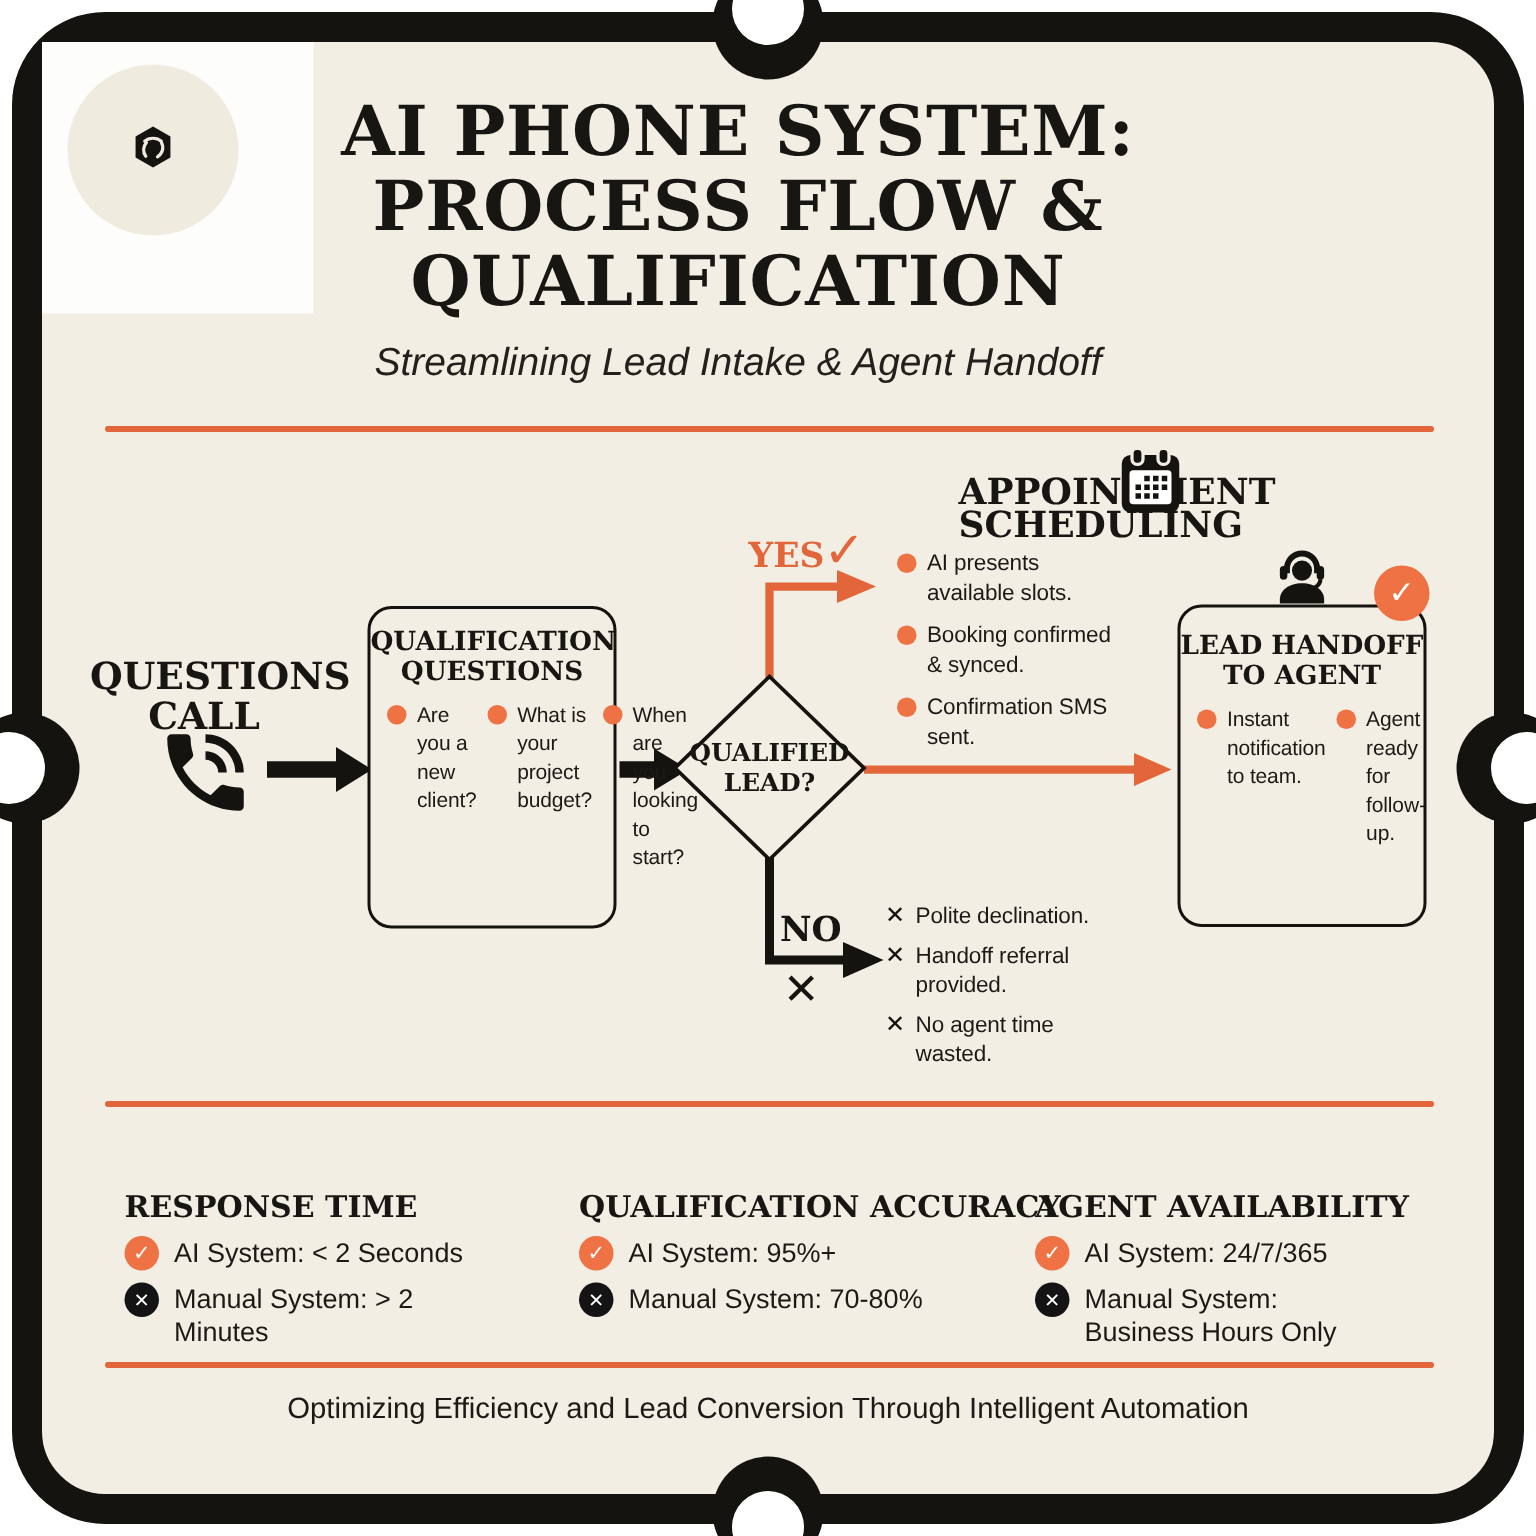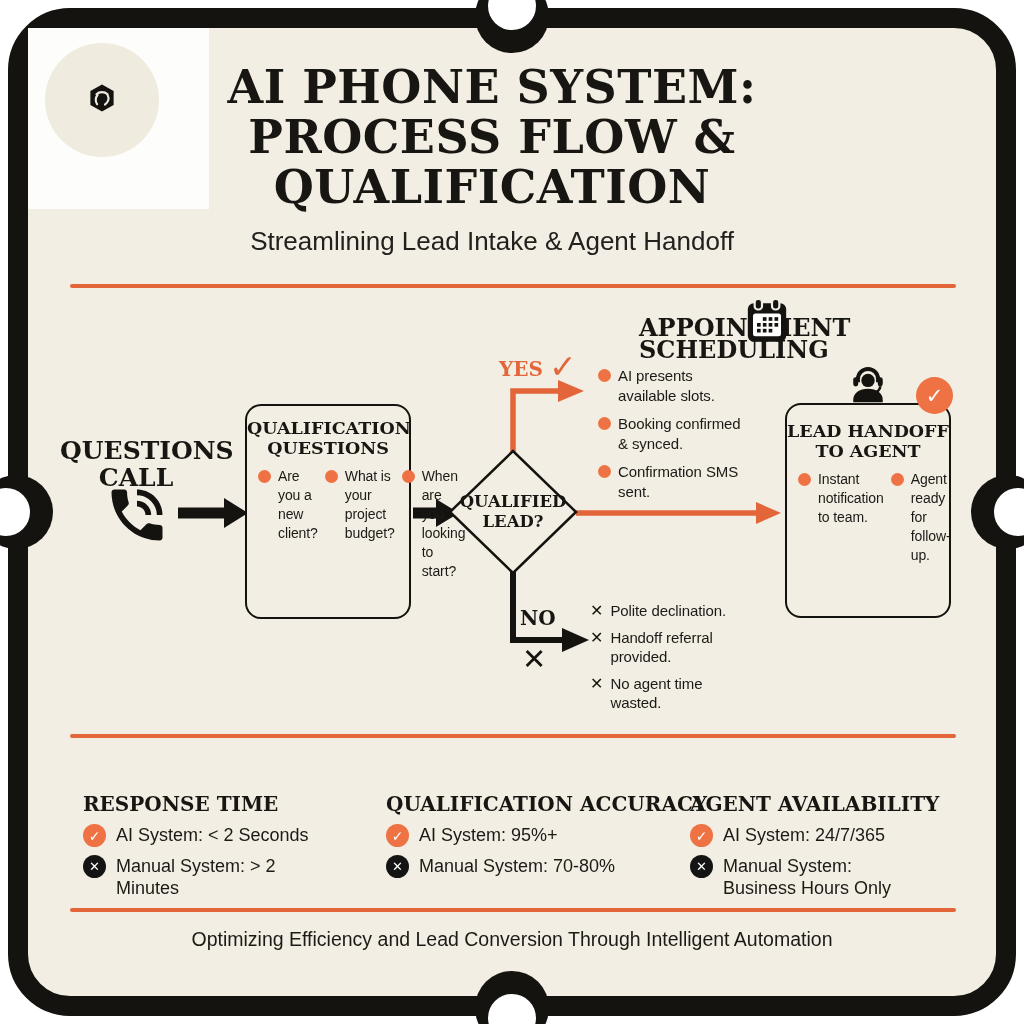--- a/index.html
+++ b/index.html
@@ -17,37 +17,37 @@
 
   
   .logo-panel{position:absolute;left:28px;top:28px;width:181px;height:181px;background:#fdfdfb;z-index:2;}
   .logo-circle{position:absolute;left:17px;top:15px;width:114px;height:114px;border-radius:50%;
                background:#f0ebdf;display:flex;align-items:center;justify-content:center;}
 
   
   .title{position:absolute;left:0;top:62px;width:984px;text-align:center;z-index:3;
          font-size:46px;line-height:50px;color:#181613;letter-spacing:.5px;}
   .subtitle{position:absolute;left:0;top:226px;width:984px;text-align:center;z-index:3;
-            font-size:26px;color:#23211e;}
+            font-style:italic;font-size:26px;color:#23211e;}
   .divider{position:absolute;left:70px;width:886px;height:4px;background:#e2663a;border-radius:2px;z-index:3;}
 
   
   svg.flow{position:absolute;left:0;top:0;z-index:2;pointer-events:none;}
   .node-box{position:absolute;width:166px;height:215px;box-sizing:border-box;background:#f2eee3;
             border:2.5px solid #151310;border-radius:16px;z-index:3;padding-top:12px;}
   .node-title{text-align:center;font-size:17.5px;line-height:20px;color:#181613;}
   .blist{display:flex;flex-direction:row;gap:7px;margin:9px 6px 0 11px;}
   .bitem{display:flex;gap:7px;align-items:flex-start;}
   .dot{flex:none;width:13px;height:13px;border-radius:50%;background:#ee7243;margin-top:3px;}
   .btext{font-size:14px;line-height:19px;letter-spacing:-.1px;color:#1c1a17;}
   .xmark-li{flex:none;font-weight:900;font-size:16px;line-height:19px;color:#151310;}
   .freelist{position:absolute;z-index:3;display:flex;flex-direction:column;gap:9px;}
   .freelist .btext{font-size:15px;line-height:19.5px;}
   .flow-head{position:absolute;z-index:3;text-align:center;font-size:24px;line-height:21.5px;color:#181613;margin-left:44px;}
-  .label-big{position:absolute;z-index:3;font-size:20px;color:#181613;}
+  .label-big{position:absolute;z-index:3;font-size:23px;color:#181613;}
   .orange-t{color:#e2663a;}
   .bigcheck{position:absolute;z-index:3;font-weight:900;font-size:33px;color:#e2663a;}
   .bigx{position:absolute;z-index:3;font-weight:900;font-size:29px;color:#151310;}
   .badge{position:absolute;left:916px;top:377px;width:37px;height:37px;border-radius:50%;background:#ee7243;
          z-index:4;display:flex;align-items:center;justify-content:center;color:#fff;font-weight:900;font-size:21px;}
 
   
   .metrics-head{position:absolute;left:0;top:751px;width:1024px;text-align:center;font-size:25px;color:#181613;z-index:3;}
   .mcol{position:absolute;top:792px;width:250px;z-index:3;}
   .mcol-title{font-size:20px;white-space:nowrap;color:#181613;}

